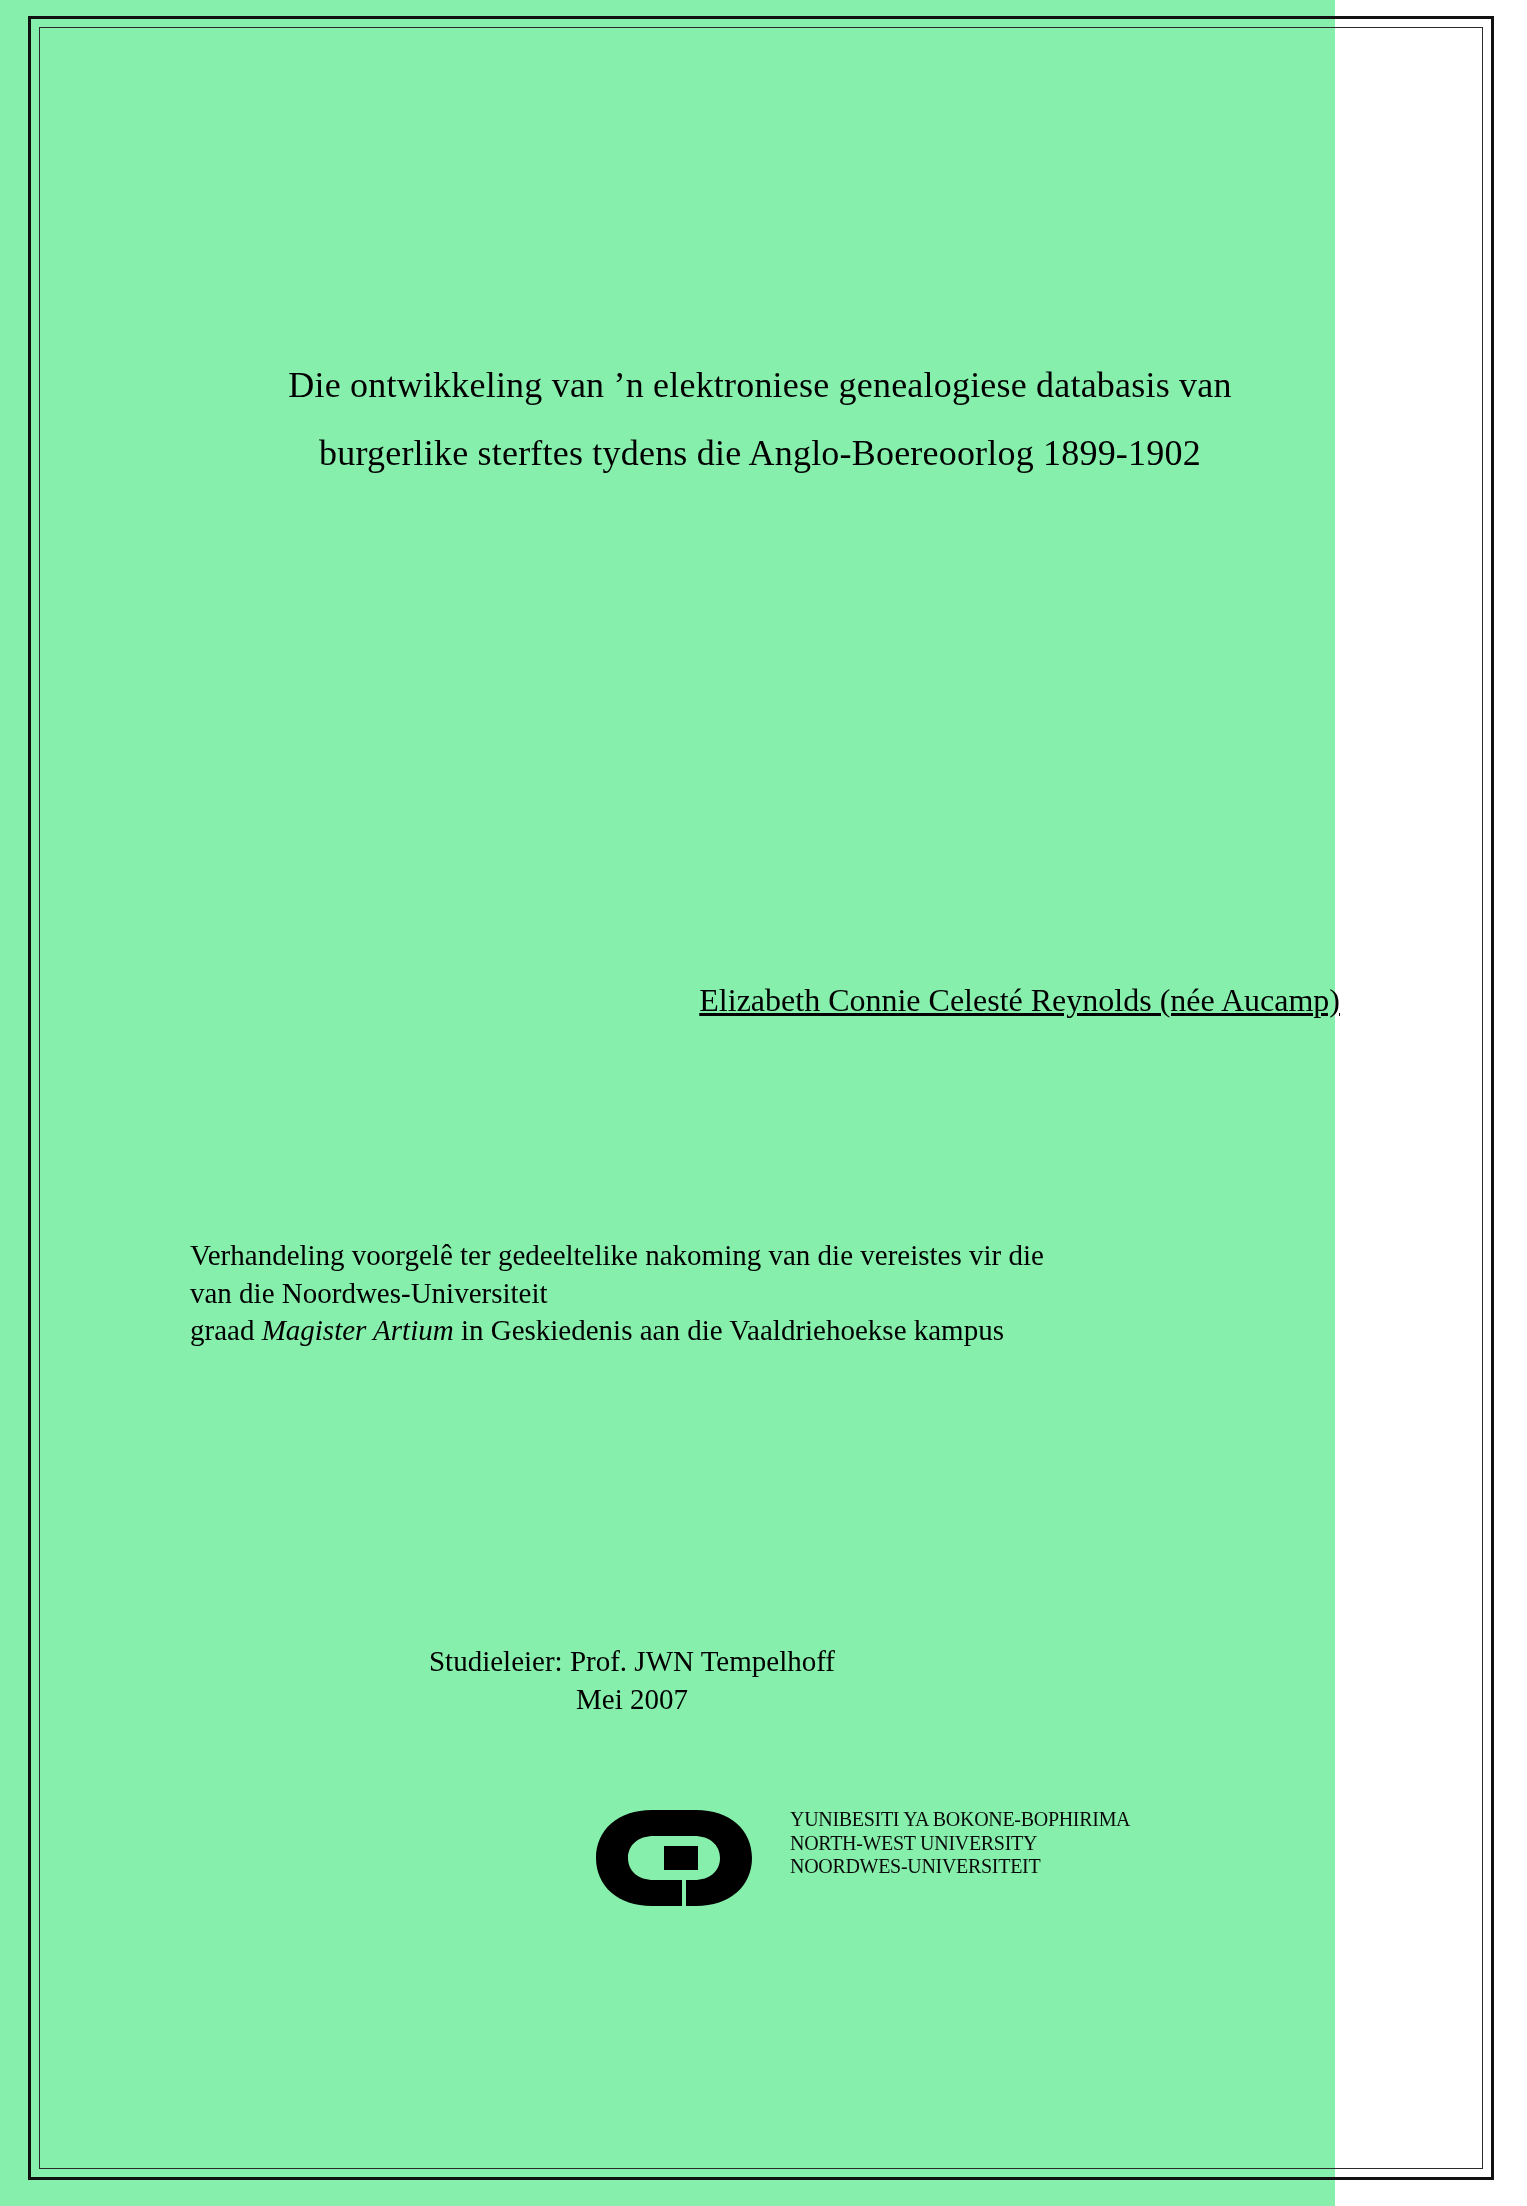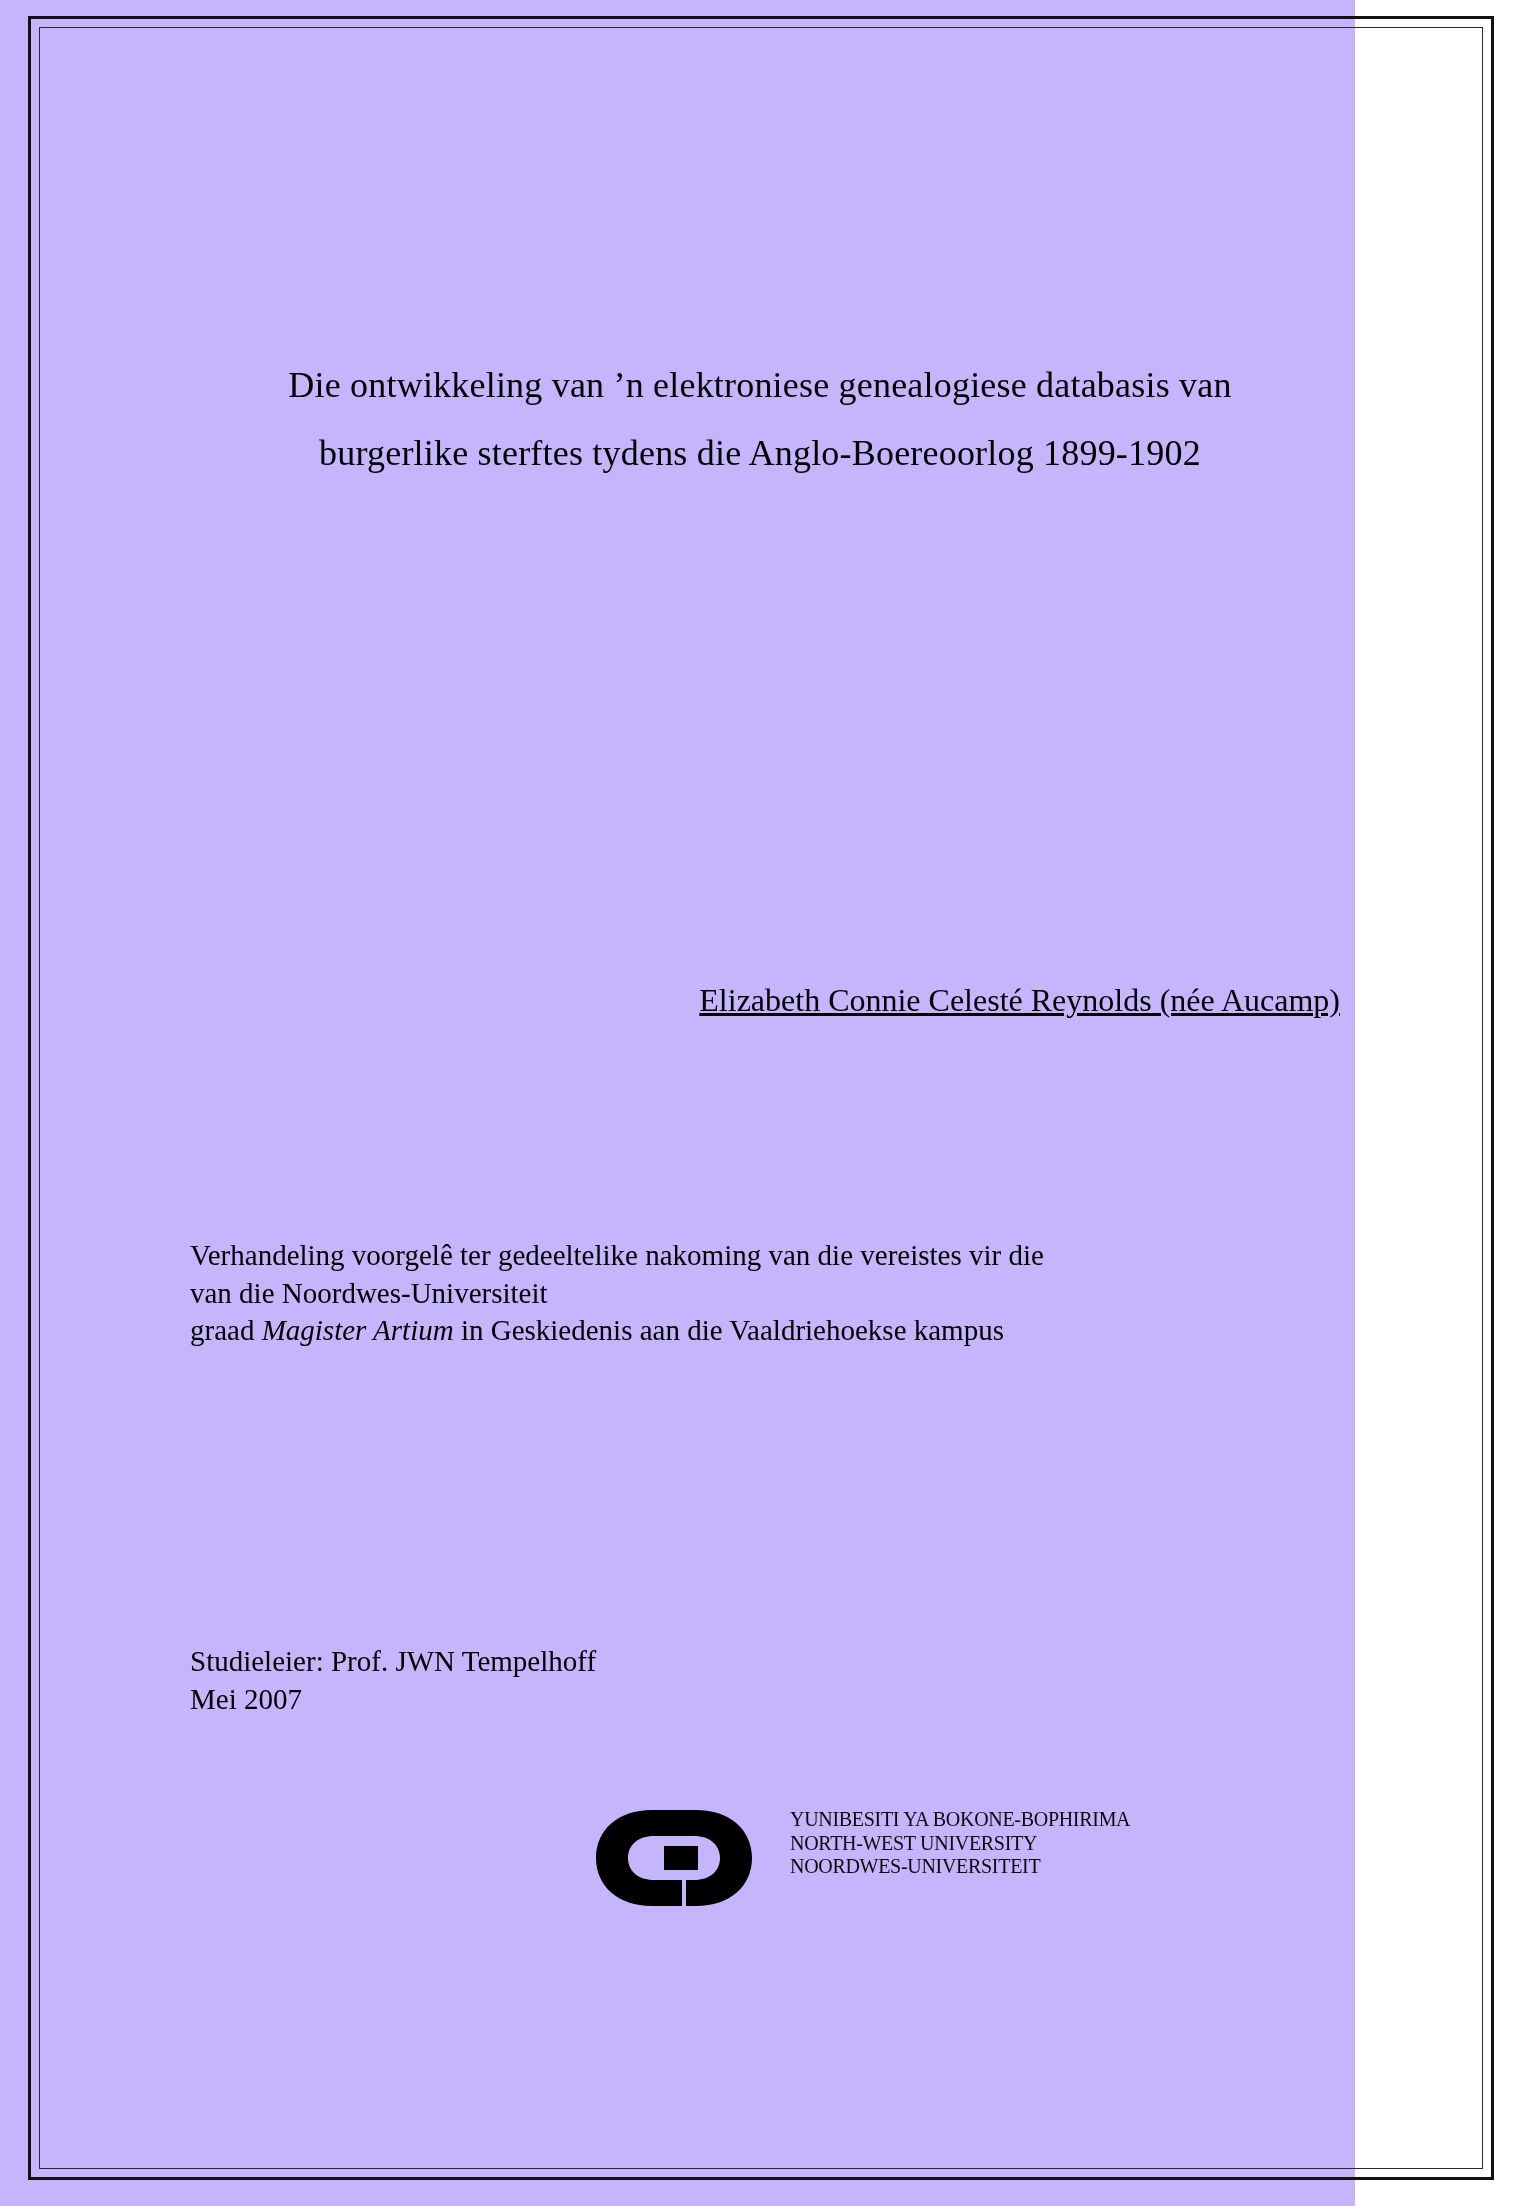--- a/index.html
+++ b/index.html
@@ -12,22 +12,21 @@
     height: 2206px;
     font-family: "Liberation Serif", serif;
     color: #000000;
     overflow: hidden;
   }
 
   .page {
     position: relative;
     width: 1335px;
     height: 2206px;
-    background: #c4b5fd;
-    padding-left: 20px;
+    background: #86efac;
   }
 
   
   .scan-border-outer {
     position: absolute;
     left: 28px;
     top: 16px;
     width: 1466px;
     height: 2164px;
     border: 3px solid #111111;
@@ -100,26 +99,26 @@
   }
   .statement .plain {
     text-align: left;
   }
   .statement em {
     font-style: italic;
   }
 
   .supervisor-block {
     position: absolute;
-    left: 40px;
+    left: 32px;
     top: 1615px;
     width: 900px;
     font-size: 29px;
     line-height: 1.32;
-    text-align: left;
+    text-align: center;
   }
 
   
   .logo-group {
     position: absolute;
     left: 440px;
     top: 1775px;
     width: 620px;
     height: 120px;
   }

